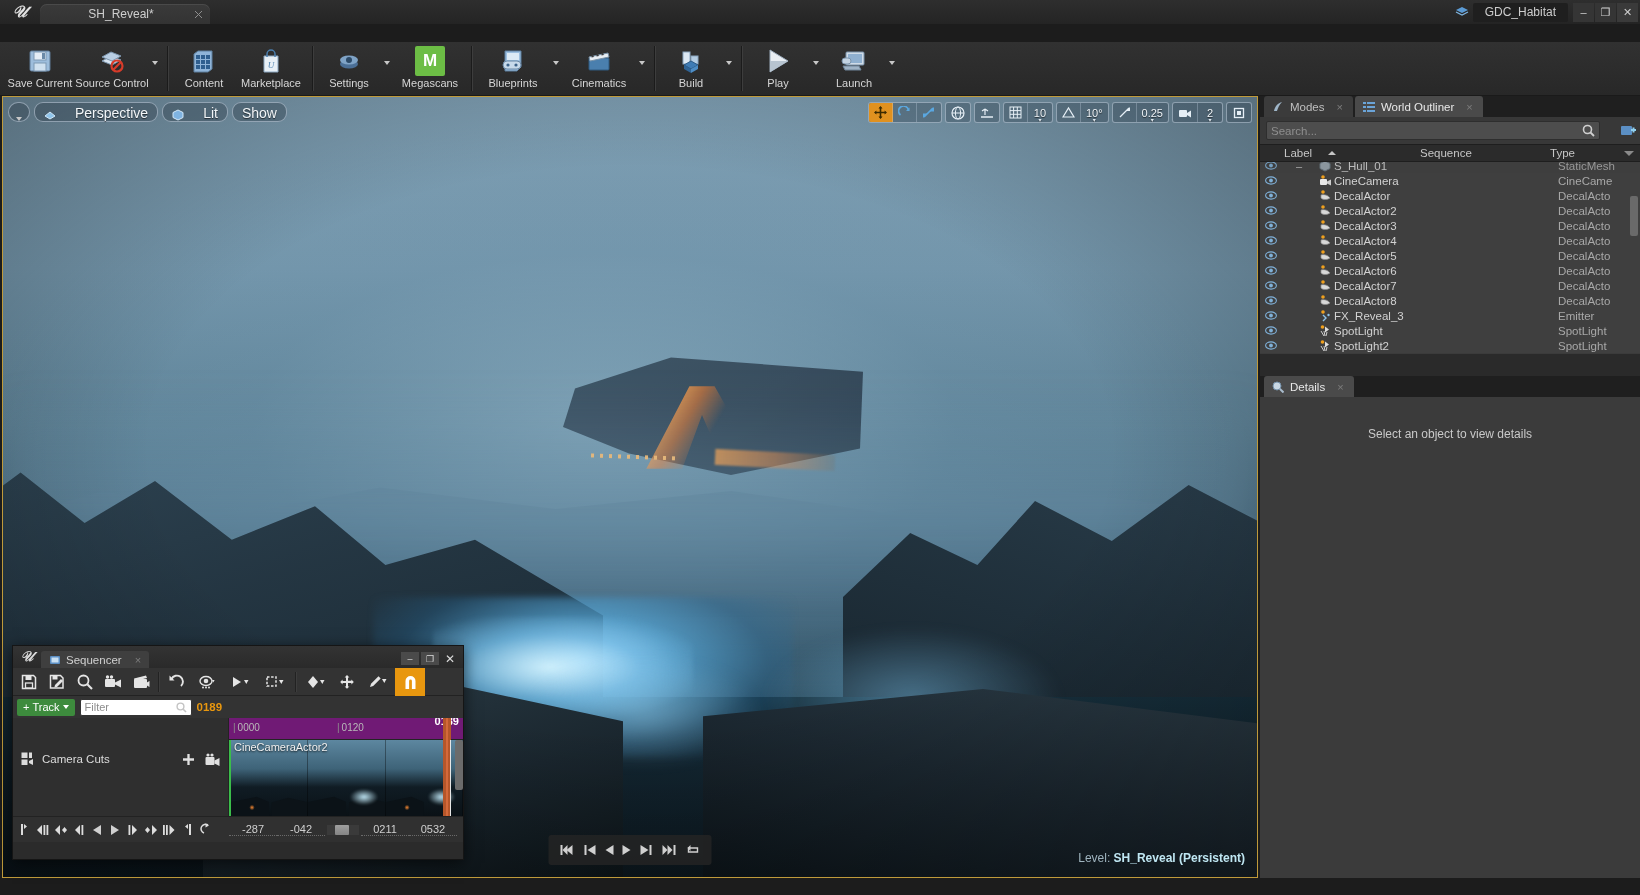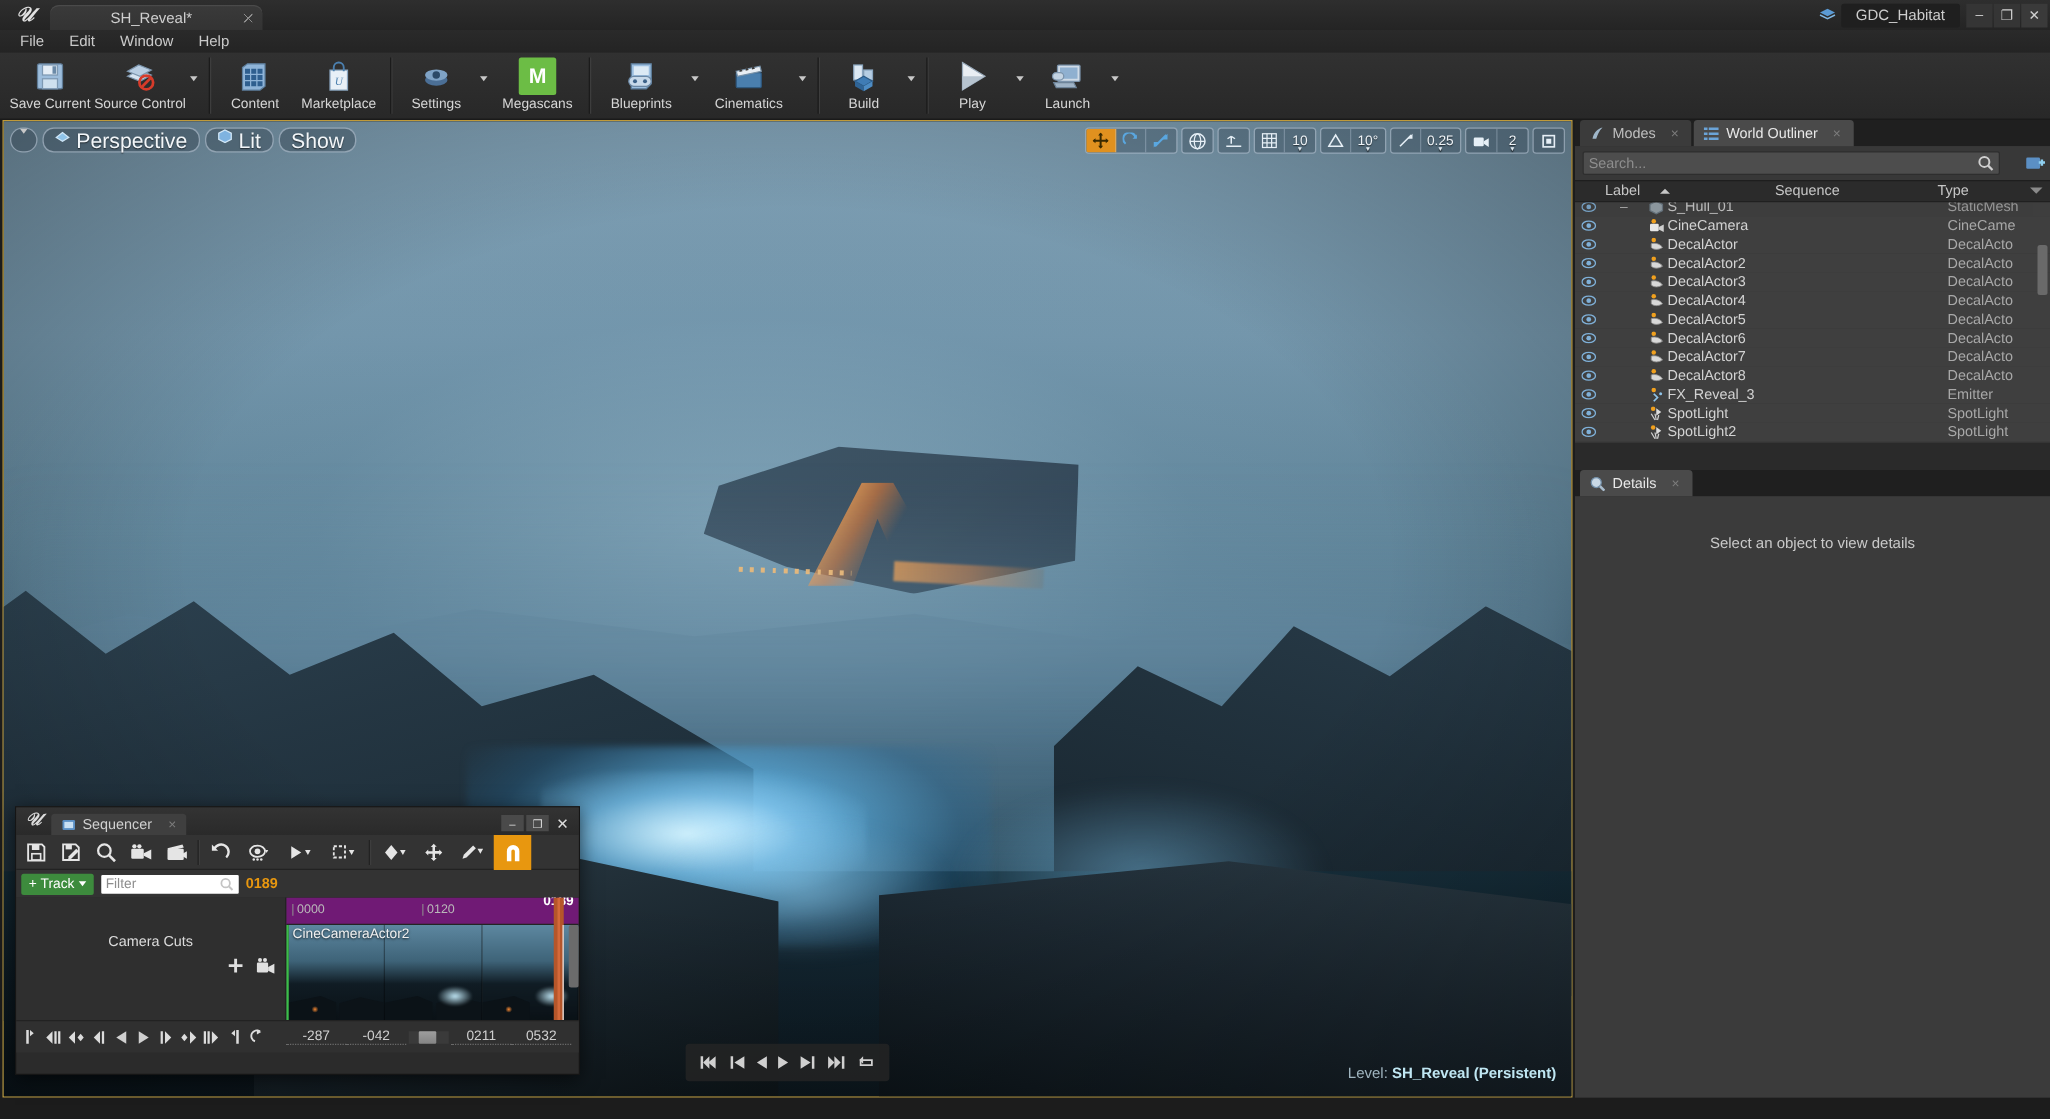--- a/index.html
+++ b/index.html
@@ -177,21 +177,21 @@
   }
   .vign { position:absolute; inset:0;
     background: radial-gradient(ellipse 85% 80% at 50% 45%, rgba(0,0,0,0) 45%, rgba(0,0,0,0.45) 100%); }
 
   
   .vp-bar { position:absolute; top:5px; left:0; width:100%; height:22px; }
   .vp-left { position:absolute; left:5px; top:0; display:flex; gap:4px; align-items:center; }
   .vbtn {
     height:20px; padding:0 9px; background:rgba(45,60,72,0.40);
     border:1px solid rgba(200,215,230,0.55); border-radius:9px;
-    display:flex; align-items:flex-start; gap:5px; color:#f2f6f9; font-size:17px;
+    display:flex; align-items:flex-end; gap:19px; color:#f2f6f9; font-size:14px;
     text-shadow: 0 1px 1px rgba(0,0,0,.6);
   }
   .vbtn.round { width:22px; padding:0; justify-content:center; border-radius:10px;}
   .vp-right { position:absolute; right:5px; top:0; display:flex; align-items:center; gap:3px; }
   .vgrp { display:flex; height:21px; border:1px solid rgba(205,220,235,0.5); border-radius:3px; overflow:hidden;
           background:rgba(45,62,76,0.35); }
   .vcell { min-width:24px; padding:0 5px; display:flex; align-items:center; justify-content:center;
            color:#eef3f7; font-size:11px; border-right:1px solid rgba(205,220,235,0.3);
            text-shadow:0 1px 1px rgba(0,0,0,.6); position:relative;}
   .vcell:last-child{border-right:none;}
@@ -283,21 +283,21 @@
   .stool.snap { background:#e8970f; color:#2a2a2a; width:30px; height:28px;}
   .seq-filterrow { height:22px; background:#333; display:flex; align-items:center; padding:0 4px; gap:5px;}
   .track-btn { height:17px; background:#3d8b3d; color:#fff; font-size:11px; border-radius:2px;
                display:flex;align-items:center;gap:3px; padding:0 6px;}
   .filterbox { width:112px; height:17px; background:#ffffff; border:1px solid #343434; border-radius:2px;
                color:#8d8d8d; font-size:11px; display:flex;align-items:center;justify-content:space-between;padding:0 4px;}
   .seq-frame { color:#e8970f; font-size:11.5px; font-weight:bold; }
   .seq-main { display:flex; height:98px; }
   .seq-left { width:216px; background:#2f2f2f; border-right:1px solid #232323; position:relative;}
   .seq-trackrow{ height:34px; display:flex; align-items:center; padding:0 8px; color:#dcdcdc;
-                 font-size:11.5px; gap:6px; margin-top:24px;flex-direction:column;}
+                 font-size:11.5px; gap:6px; margin-top:24px;}
   .seq-trackrow .add{ margin-left:auto; display:flex; gap:10px; }
   .seq-right{ flex:1; position:relative; background:#2a2a2a; overflow:hidden;}
   .seq-ruler{ height:22px; background:#701a75; position:relative; border-bottom:1px solid #242424;}
   .tick{ position:absolute; top:4px; color:#b9b9b9; font-size:10px;}
   .tick:before{content:"|"; margin-right:2px; color:#8e8e8e;}
   .frame-num{ position:absolute; right:4px; top:-3px; color:#fff; font-size:11px; font-weight:bold;}
   .playhead{ position:absolute; top:0; right:12px; width:8px; height:100%;
              background:#b5562a; }
   .playhead:after{content:""; position:absolute; left:3px; top:0; width:2px; height:100%; background:#d4693a;}
   .cut-clip{ position:absolute; left:0; top:22px; right:0; bottom:0; overflow:hidden;
@@ -352,26 +352,20 @@
       </div>
       <div class="proj-chip">
         <span>GDC_Habitat</span>
       </div>
       <div class="wbtn">–</div>
       <div class="wbtn">❐</div>
       <div class="wbtn close">✕</div>
     </div>
   </div>
 
-  <div class="menubar">
-    <div class="mi">File</div>
-    <div class="mi">Edit</div>
-    <div class="mi">Window</div>
-    <div class="mi">Help</div>
-  </div>
 
   <div class="toolbar">
 
     <div class="tb-item w-wide">
       <div class="ico">
         <svg width="26" height="26" viewBox="0 0 26 26">
           <rect x="3" y="3" width="20" height="20" rx="1.5" fill="#9dbddc" stroke="#5f7b96"></rect>
           <rect x="7" y="4" width="12" height="8" fill="#e4edf6" stroke="#7e99b3"></rect>
           <rect x="15" y="5" width="3" height="6" fill="#6b8aa8"></rect>
           <rect x="7" y="15" width="12" height="8" fill="#cfe0ef" stroke="#7e99b3"></rect>

